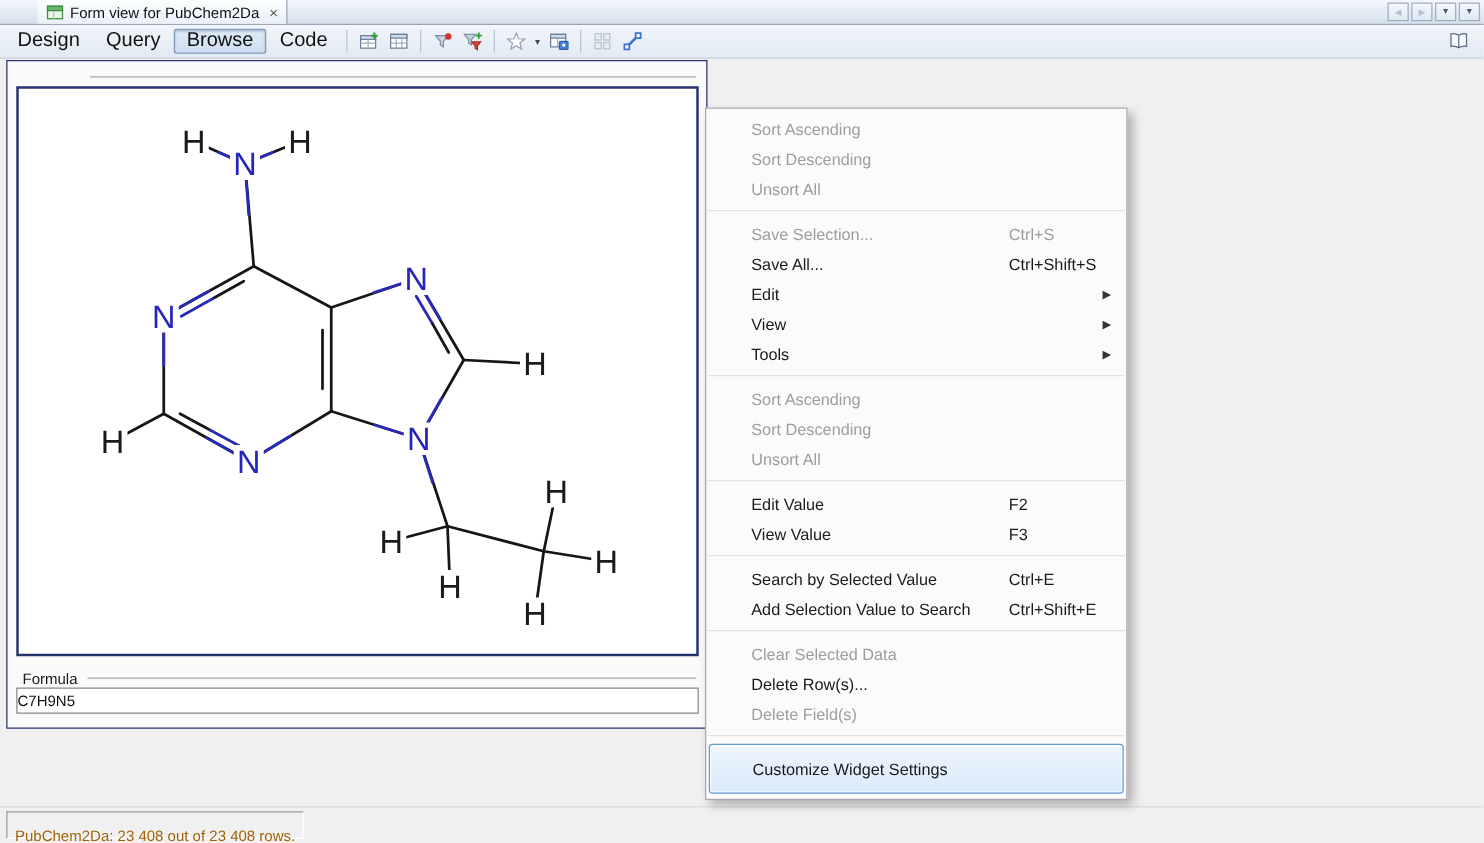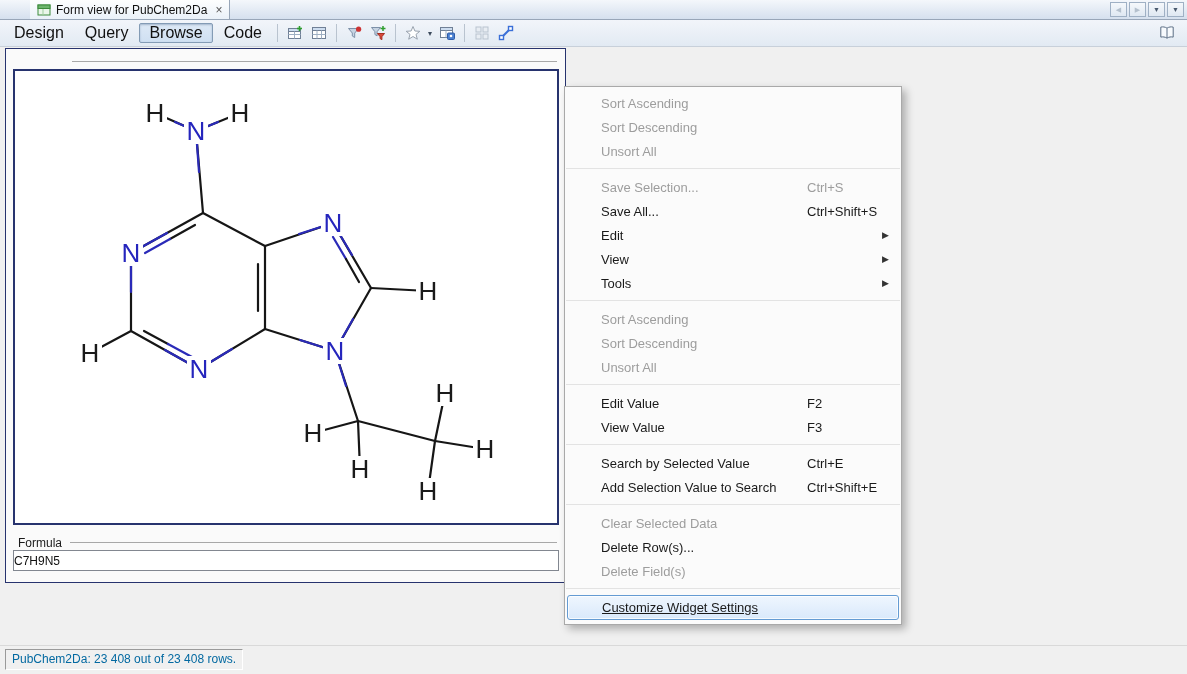--- a/index.html
+++ b/index.html
@@ -95,34 +95,33 @@
   .menu-item {
     position:relative; height:24px; margin:0 2px;
     display:flex; align-items:center; padding-left:34px;
     font-size:13px; color:#1a1a1a; white-space:nowrap;
   }
   .menu-item.disabled { color:#9d9d9d; }
   .mi-shortcut { position:absolute; left:240px; }
   .mi-arrow { position:absolute; right:10px; font-size:9px; color:#333; }
   .menu-sep { height:1px; background:#e3e3e3; margin:5px 1px 6px; }
   .menu-item.selected {
-    border:1px solid #649bd3; border-radius:3px; height:25px;
+    border:1px solid #649bd3; border-radius:3px; height:40px;
     background:linear-gradient(#eff6fe,#d9e9fb);
     box-shadow:inset 0 0 0 1px rgba(255,255,255,.75);
-    text-decoration:underline;
   }
 
   
   .statusbar {
     position:absolute; left:0; right:0; bottom:0; height:29px;
     background:#f0f0f0; border-top:1px solid #d9d9d9;
   }
   .status-box {
     position:absolute; left:5px; top:3px; height:21px; line-height:19px;
-    padding:0 6px; font-size:12px; color:#0369a1; background:#f0f0f0;
+    padding:10px 6px; font-size:12px; color:#a16207; background:#f0f0f0;
     border:1px solid; border-color:#9a9a9a #ffffff #ffffff #9a9a9a;
     white-space:nowrap;
   }
 </style>
 </head>
 <body>
 
 <div class="tabbar">
   <div class="tab">
     <span style="display:flex">

